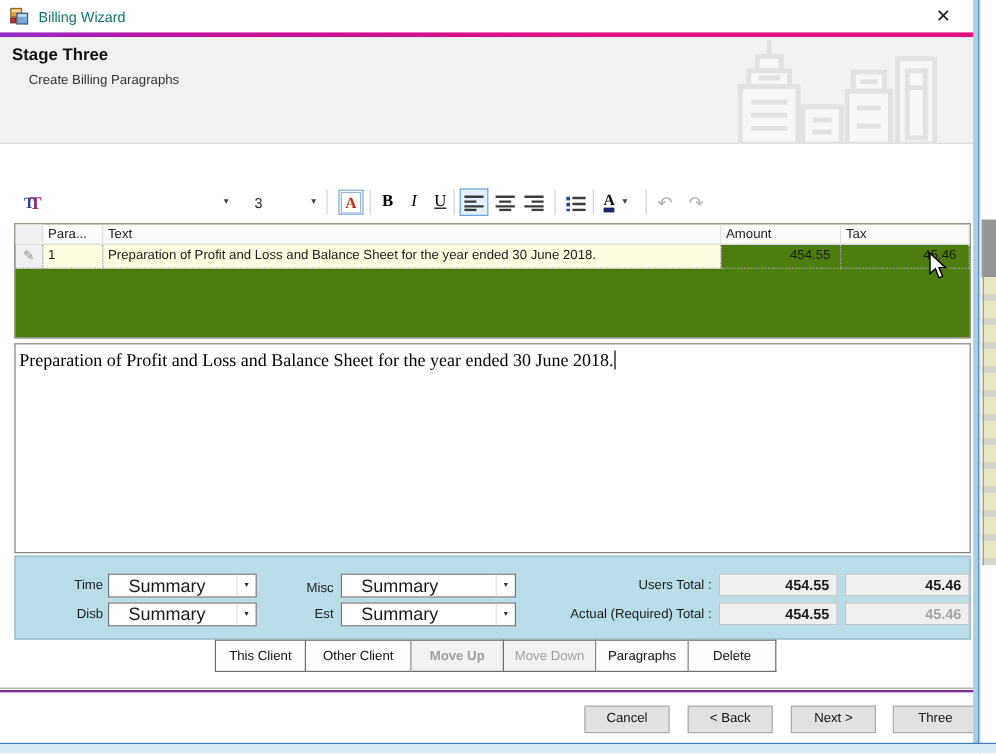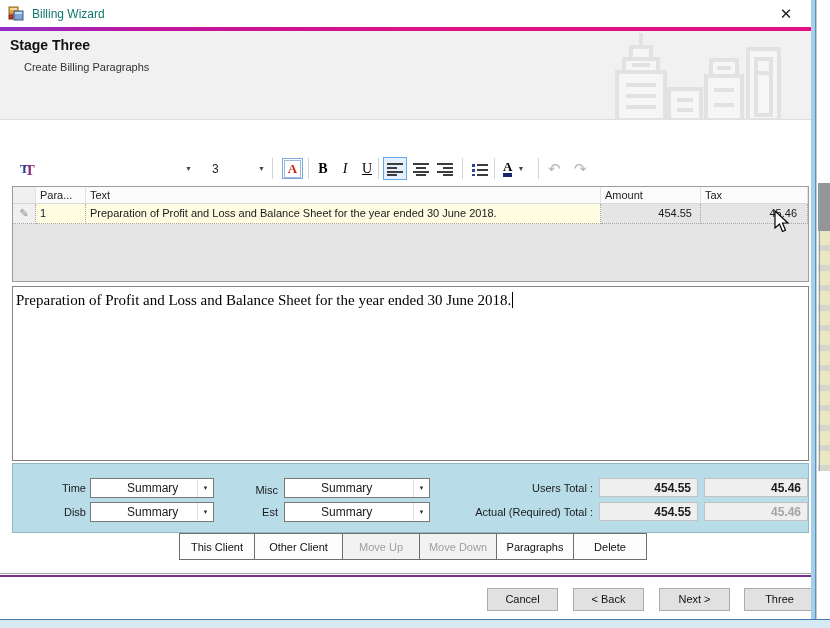--- a/index.html
+++ b/index.html
@@ -43,21 +43,21 @@
   .fontsize { left:212px; font-size:12px; }
   .adoc { left:282px; top:5px; width:21px; height:21px; border:1px solid #7aabdd; background:#fdfdfd; display:flex; align-items:center; justify-content:center; }
   .adoc span { font-family:"Liberation Serif",serif; font-weight:bold; color:#c42a12; font-size:13px; border:1px solid #9db8d8; padding:0 3px; background:#fff; }
   .fmt-btn { width:22px; justify-content:center; font-family:"Liberation Serif",serif; font-size:14px; color:#000; cursor:pointer; }
   .align-btn { top:4px; width:24px; height:23px; display:flex; align-items:center; justify-content:center; cursor:pointer; }
   .align-btn.sel { border:1px solid #66a7e8; background:#e4f0fb; }
   .colorA { font-family:"Liberation Serif",serif; font-weight:bold; font-size:13px; color:#000; border-bottom:4px solid #17246e; line-height:13px; }
   .undo-redo { font-size:15px; color:#b3b3b3; }
 
   
-  .grid { position:absolute; left:12px; top:186px; width:797px; height:96px; border:1px solid #9b9b9b; background:#e5e5e5; }
+  .grid { position:absolute; left:12px; top:186px; width:797px; height:96px; border:1px solid #9b9b9b; background:#4d7c0f; }
   .g-head { display:flex; height:17px; border-bottom:1px solid #d9d9d9; background:#fbfbfb; }
   .g-head .cell { border-right:1px solid #e2e2e2; padding:2px 4px; color:#222; overflow:hidden; white-space:nowrap; }
   .g-row { display:flex; height:20px; }
   .g-row .cell { border-right:1px dotted #a8a8a8; border-bottom:1px dotted #a8a8a8; padding:3px 4px; overflow:hidden; white-space:nowrap; }
   .c-sel { width:23px; background:#f0f0f0; color:#8c8c8c; text-align:center; }
   .c-para { width:50px; }
   .c-text { width:515px; }
   .c-amount { width:100px; text-align:right; padding-right:8px !important; }
   .c-tax { width:107px; text-align:right; padding-right:10px !important; }
   .hl { background:#fffde1; }
@@ -65,21 +65,21 @@
 
   
   .editor { position:absolute; left:12px; top:286px; width:797px; height:175px; border:1px solid #828282; background:#fff; padding:5px 3px; }
   .editor .txt { font-family:"Liberation Serif","DejaVu Serif",serif; font-size:15px; color:#000; }
   .caret { display:inline-block; width:1px; height:16px; background:#000; vertical-align:-3px; margin-left:1px; }
 
   
   .panel { position:absolute; left:12px; top:463px; width:797px; height:70px; background:#b9dce9; border:1px solid #93b7c6; }
   .plabel { position:absolute; font-size:11px; color:#1a1a1a; text-align:right; }
   .combo { position:absolute; height:20px; background:#fff; border:1px solid #787878; display:flex; align-items:center; cursor:pointer; }
-  .combo .cv { flex:1; padding-left:4px; font-size:12px;margin-left:32px; }
+  .combo .cv { flex:1; padding-left:16px; font-size:15px; }
   .combo .cb { width:16px; height:100%; border-left:1px solid #e0e0e0; display:flex; align-items:center; justify-content:center; font-size:6px; color:#333; }
   .totlabel { position:absolute; font-size:11px; color:#1a1a1a; text-align:right; }
   .totbox { position:absolute; height:19px; background:#efefef; border:1px solid #c2c2c2; font-size:12px; font-weight:bold; text-align:right; padding:2px 6px 0 0; color:#1c1c1c; }
   .totbox.dis { color:#a5a5a5; }
 
   
   .actions { position:absolute; left:179px; top:533px; height:27px; display:flex; }
   .abtn { height:27px; border:1px solid #6e6e6e; border-left-width:0; background:#fdfdfd; font-size:11px; color:#111; display:flex; align-items:center; justify-content:center; cursor:pointer; font-family:inherit; }
   .abtn:first-child { border-left-width:1px; }
   .abtn.disabled { color:#9f9f9f; background:#f2f2f2; cursor:default; }
@@ -271,21 +271,21 @@
       <div class="totbox" style="left:586px; top:14px; width:99px;">454.55</div>
       <div class="totbox" style="left:691px; top:14px; width:104px;">45.46</div>
       <span class="totlabel" style="left:420px; top:42px; width:160px;">Actual (Required) Total :</span>
       <div class="totbox" style="left:586px; top:38px; width:99px;">454.55</div>
       <div class="totbox dis" style="left:691px; top:38px; width:104px;">45.46</div>
     </div>
 
     <div class="actions">
       <button class="abtn" style="width:76px;">This Client</button>
       <button class="abtn" style="width:88px;">Other Client</button>
-      <button class="abtn disabled" style="width:77px;">Move Up</button>
+      <button class="abtn disabled" style="width:77px;font-weight:bold;">Move Up</button>
       <button class="abtn disabled" style="width:77px;">Move Down</button>
       <button class="abtn" style="width:77px;">Paragraphs</button>
       <button class="abtn" style="width:73px;">Delete</button>
     </div>
 
     <div class="sep-gray"></div>
     <div class="sep-purple"></div>
 
     <div class="nbtn" style="left:487px;">Cancel</div>
     <div class="nbtn" style="left:573px;">&lt; Back</div>

